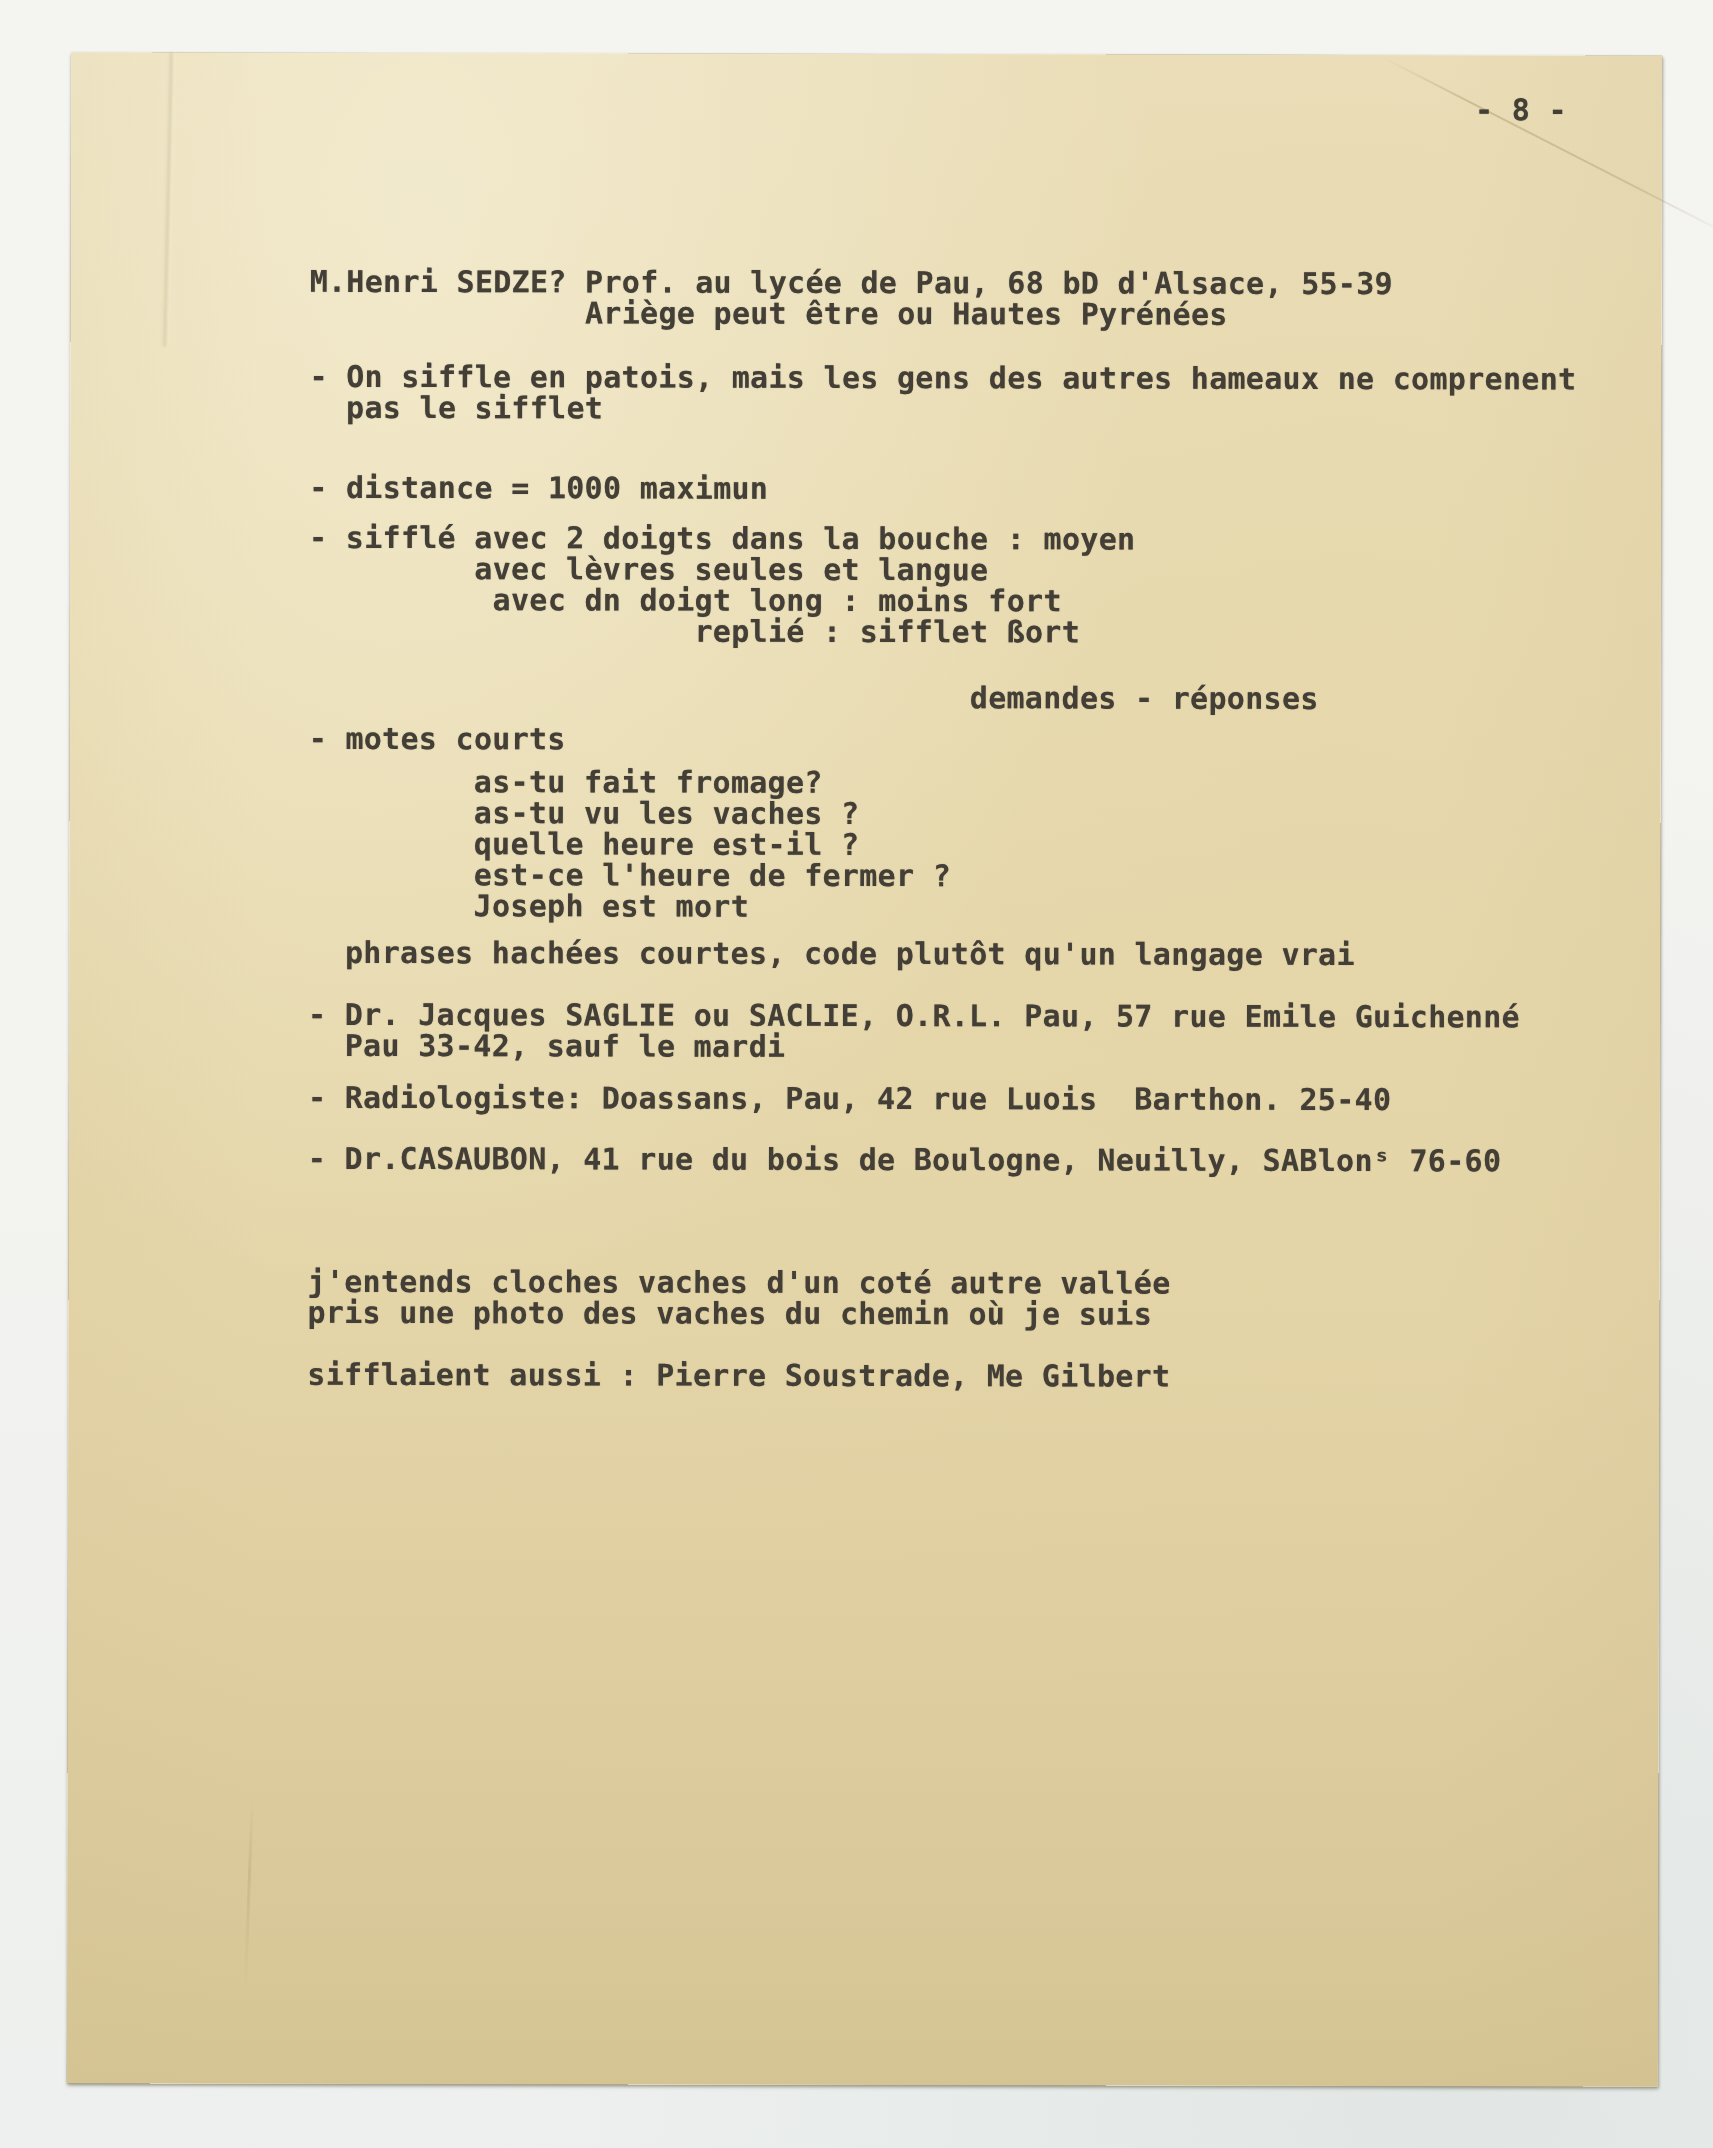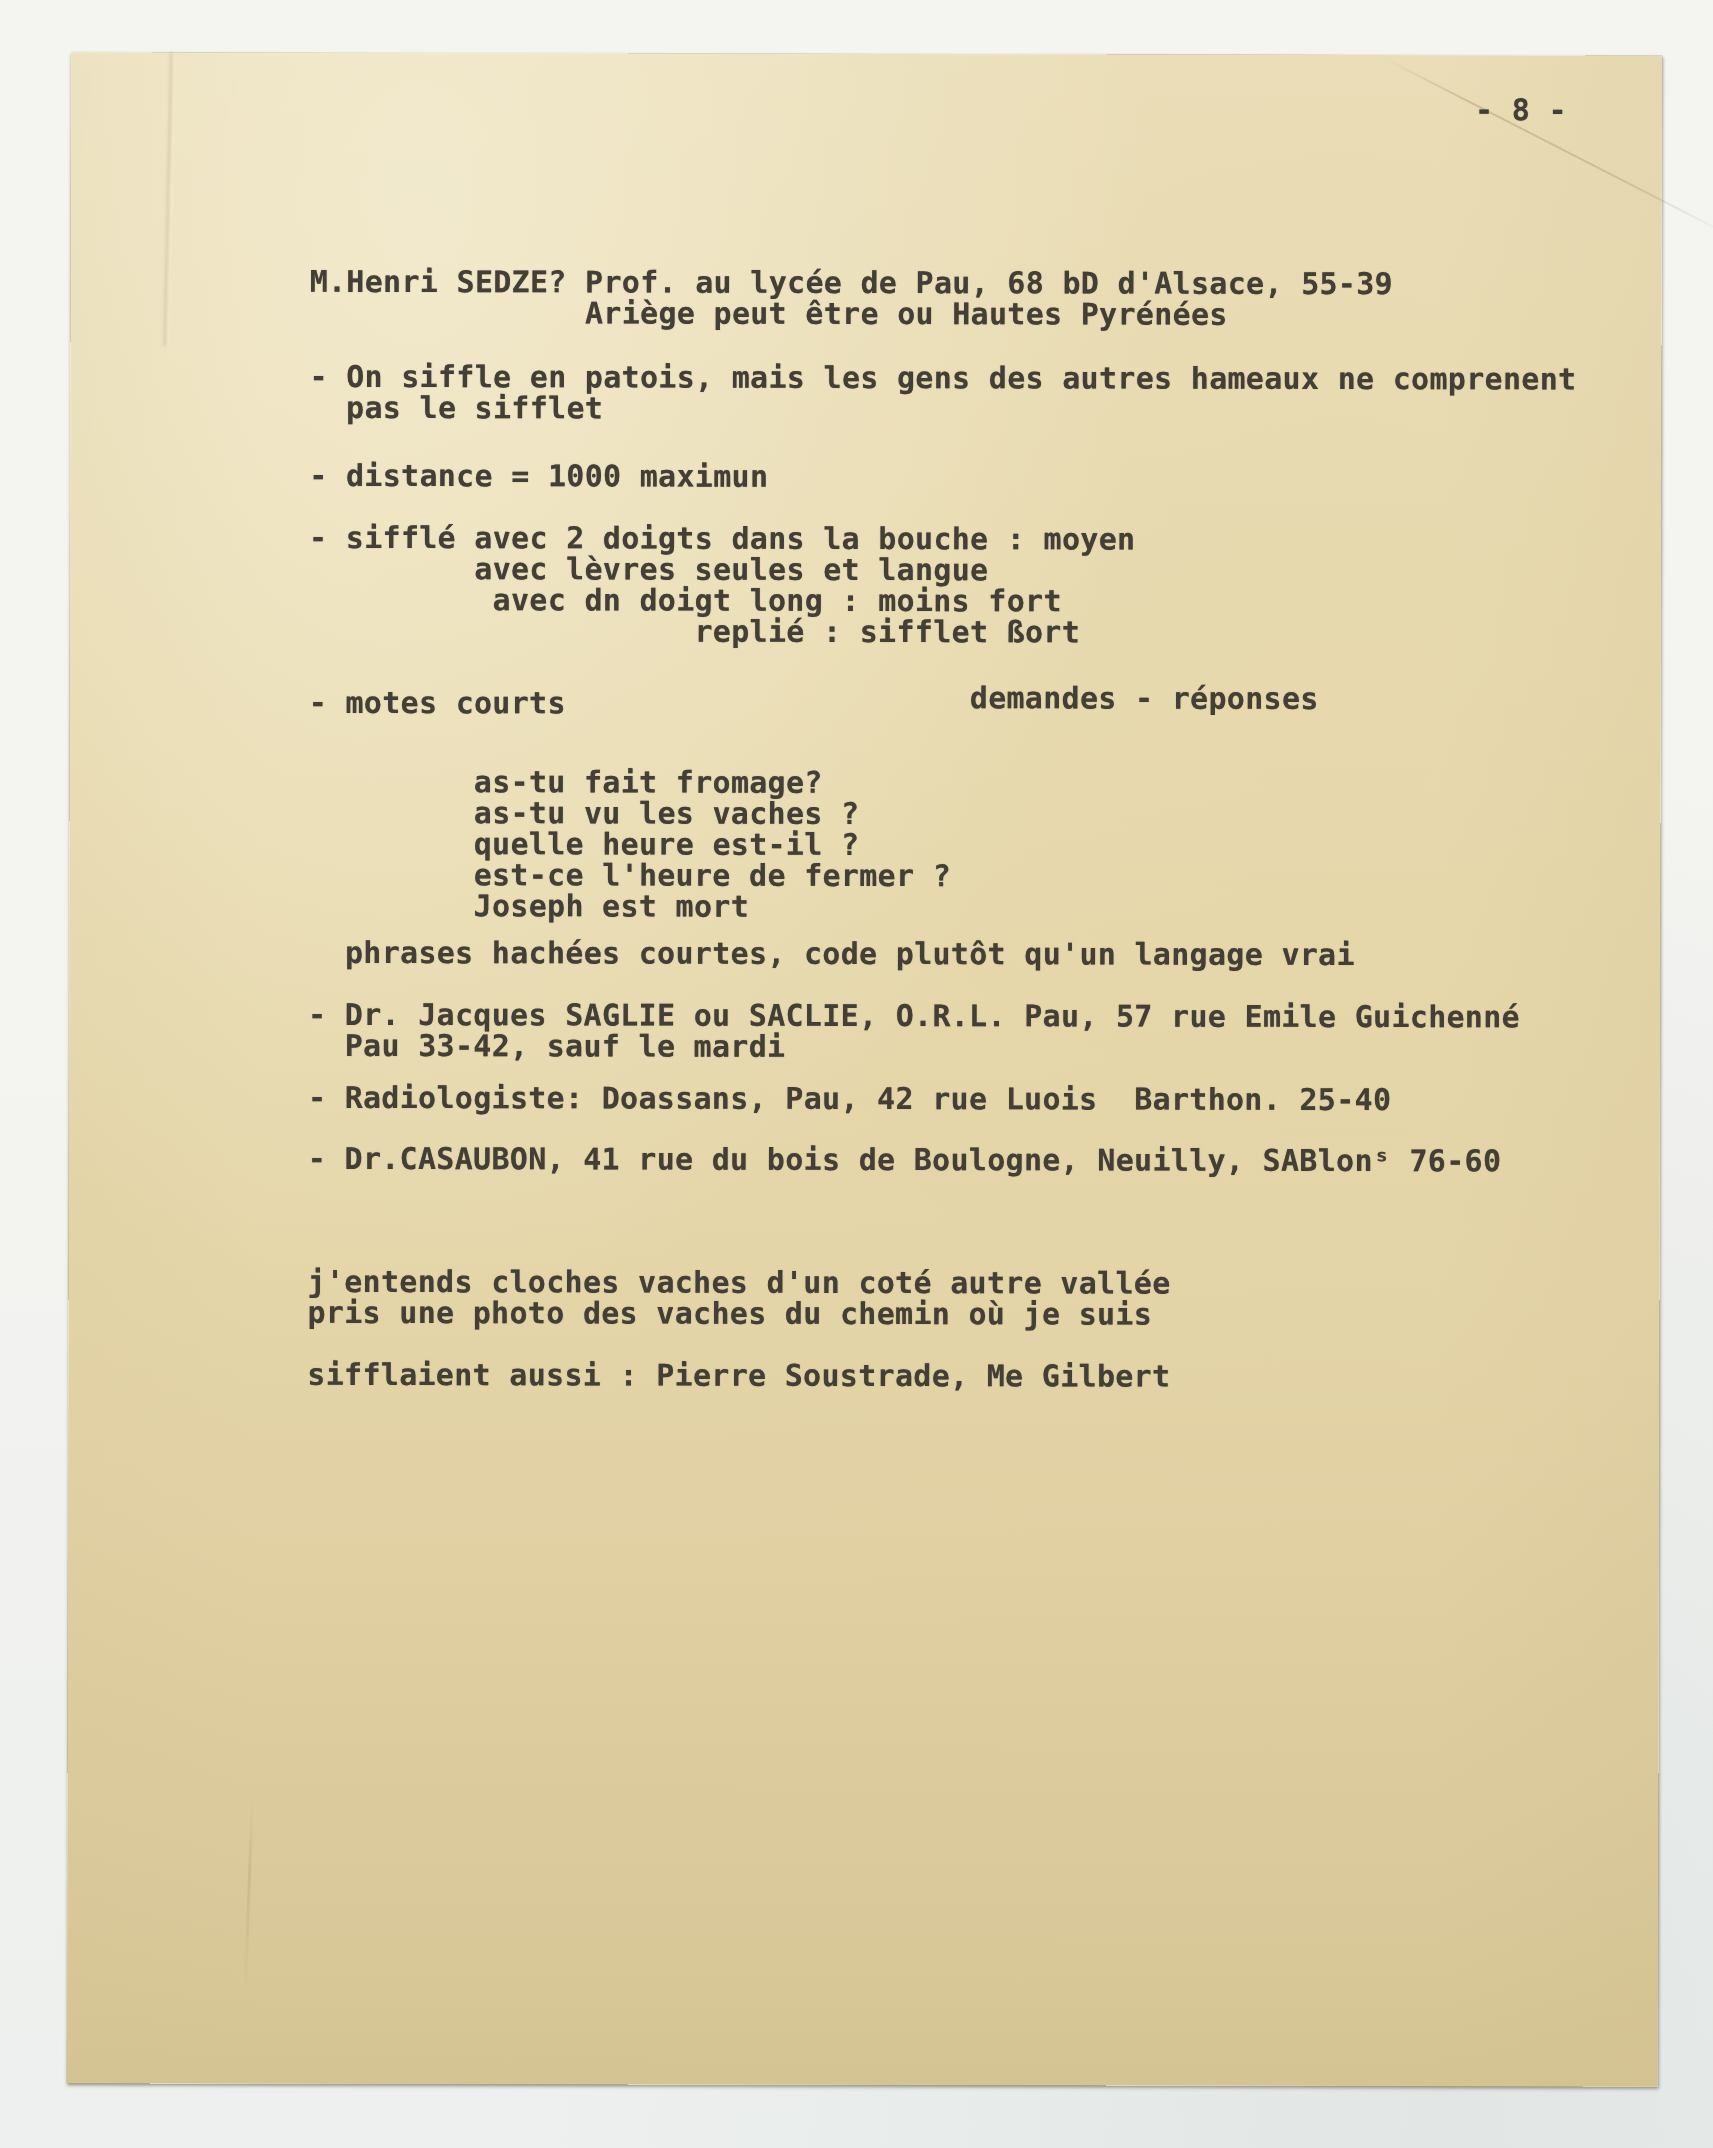--- a/index.html
+++ b/index.html
@@ -62,24 +62,24 @@
     line-height: 31px;
     font-weight: bold;
     color: #433f37;
     text-shadow: 0 0 1px rgba(62, 56, 44, 0.55);
     letter-spacing: 0.3px;
   }
   .para { position: absolute; left: 239px; }
   .pagenum   { position: absolute; left: 1404px; top: 39px; }
   .p-header      { top: 213px; }
   .p-siffle      { top: 308px; }
-  .p-distance    { top: 407px; }
+  .p-distance    { top: 419px; }
   .p-technique   { top: 469px; }
   .p-demandes    { top: 628px; }
-  .p-motes       { top: 634px; }
+  .p-motes       { top: 670px; }
   .p-questions   { top: 713px; }
   .p-phrases     { top: 884px; }
   .p-saglie      { top: 946px; }
   .p-radio       { top: 1029px; }
   .p-casaubon    { top: 1090px; }
   .p-cloches     { top: 1213px; }
   .p-sifflaient  { top: 1306px; }
 </style>
 </head>
 <body>

